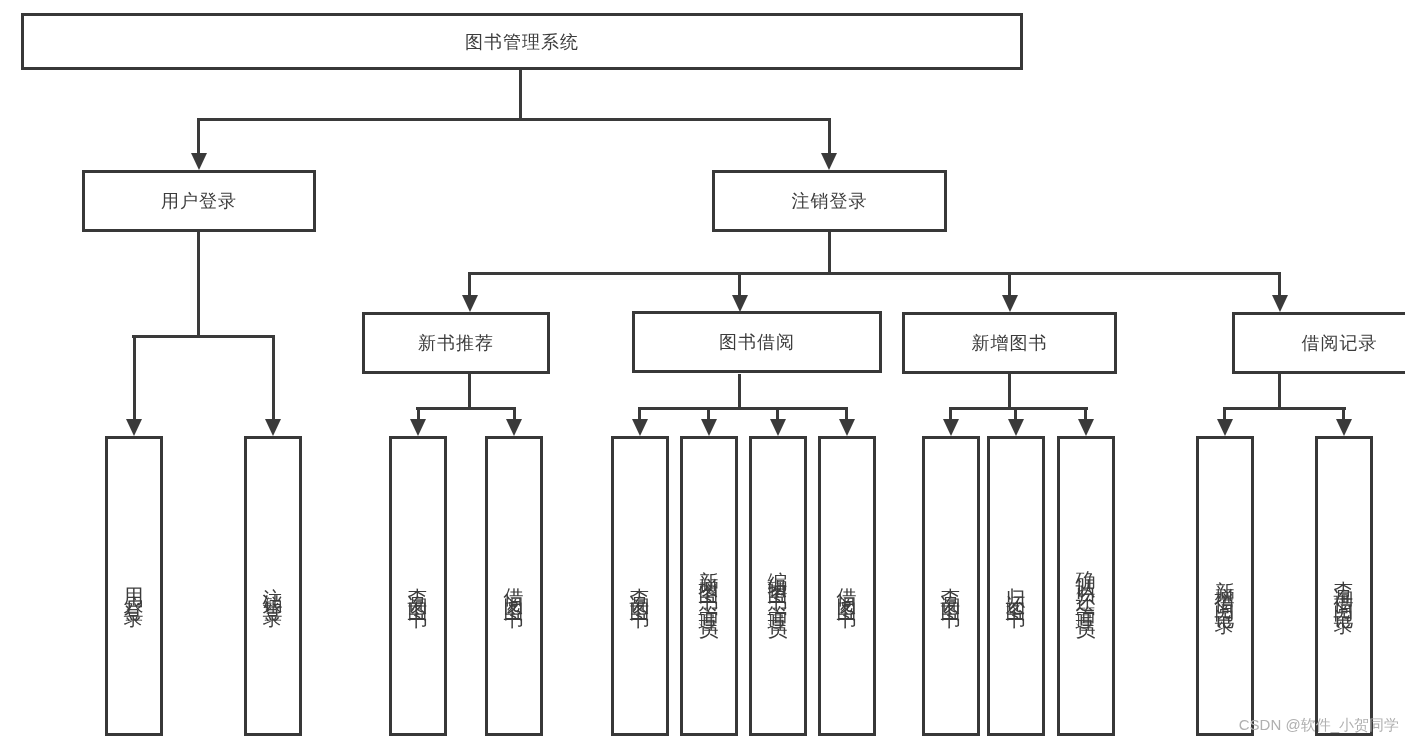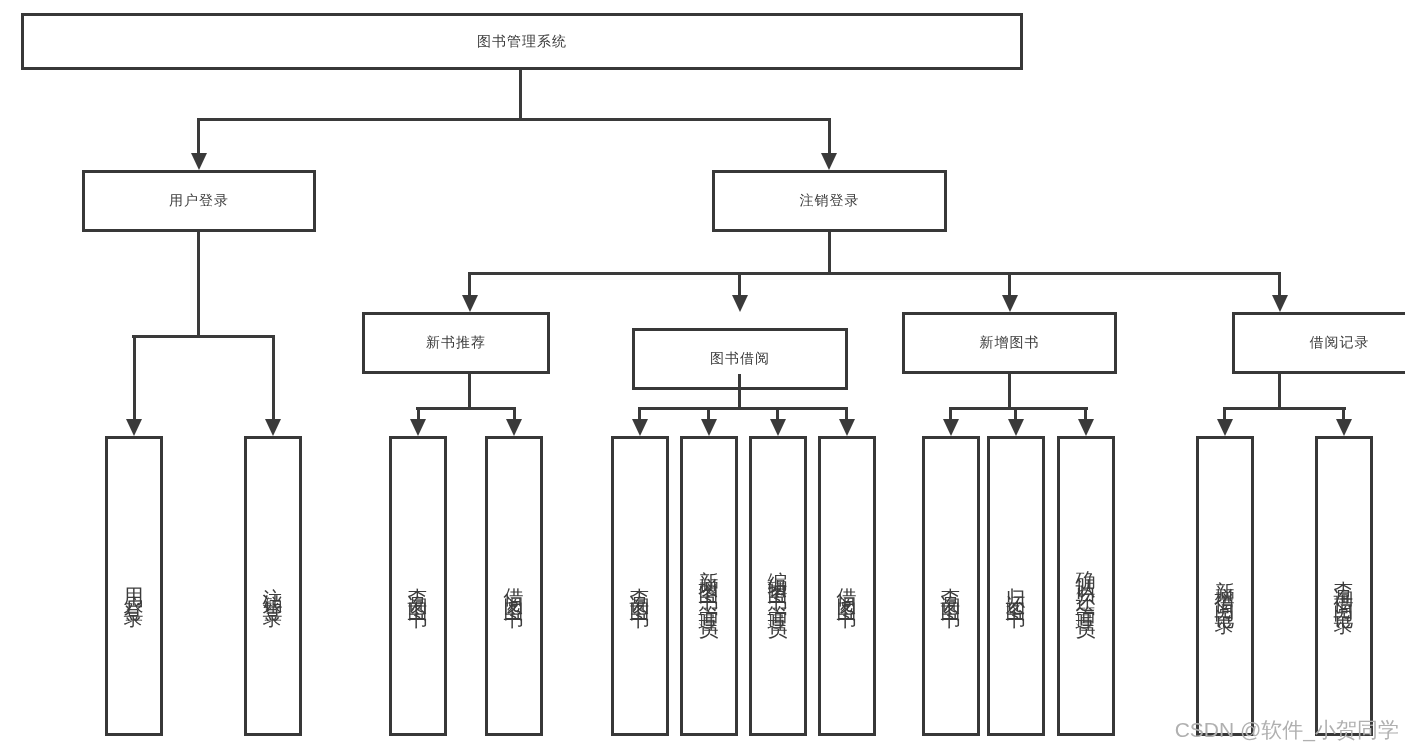--- a/index.html
+++ b/index.html
@@ -19,21 +19,21 @@
     overflow:hidden;
   }
   .box{
     position:absolute;
     background:#fff;
     border:3px solid var(--border);
     box-sizing:border-box;
     display:flex;align-items:center;justify-content:center;
   }
   .lbl{
-    font-size:14px;
+    font-size:18px;
     letter-spacing:1px;
     color:var(--text);
     white-space:nowrap;
   }
   .leaf{width:58px;height:300px;}
   .vlbl{
     writing-mode:vertical-rl;
     text-orientation:mixed;
     font-size:20px;
     letter-spacing:7px;
@@ -43,21 +43,21 @@
   .vl{position:absolute;width:3px;background:var(--line);}
   .hl{position:absolute;height:3px;background:var(--line);}
   .arw{
     position:absolute;width:0;height:0;
     border-left:8px solid transparent;
     border-right:8px solid transparent;
     border-top:17px solid var(--line);
   }
   .watermark{
     position:absolute;
-    font-size:21px;
+    font-size:15px;
     color:var(--wm);
     white-space:nowrap;
     z-index:5;
   }
 </style>
 </head>
 <body>
 
 <div class="stage">
 
@@ -68,21 +68,21 @@
   <div class="box" style="left:82px;top:170px;width:234px;height:62px">
     <span class="lbl">用户登录</span>
   </div>
   <div class="box" style="left:712px;top:170px;width:235px;height:62px">
     <span class="lbl">注销登录</span>
   </div>
 
   <div class="box" style="left:362px;top:312px;width:188px;height:62px">
     <span class="lbl">新书推荐</span>
   </div>
-  <div class="box" style="left:632px;top:328px;width:216px;height:62px">
+  <div class="box" style="left:632px;top:311px;width:250px;height:62px">
     <span class="lbl">图书借阅</span>
   </div>
   <div class="box" style="left:902px;top:312px;width:215px;height:62px">
     <span class="lbl">新增图书</span>
   </div>
   <div class="box" style="left:1232px;top:312px;width:215px;height:62px">
     <span class="lbl">借阅记录</span>
   </div>
 
   <div class="box leaf" style="left:105px;top:436px">

